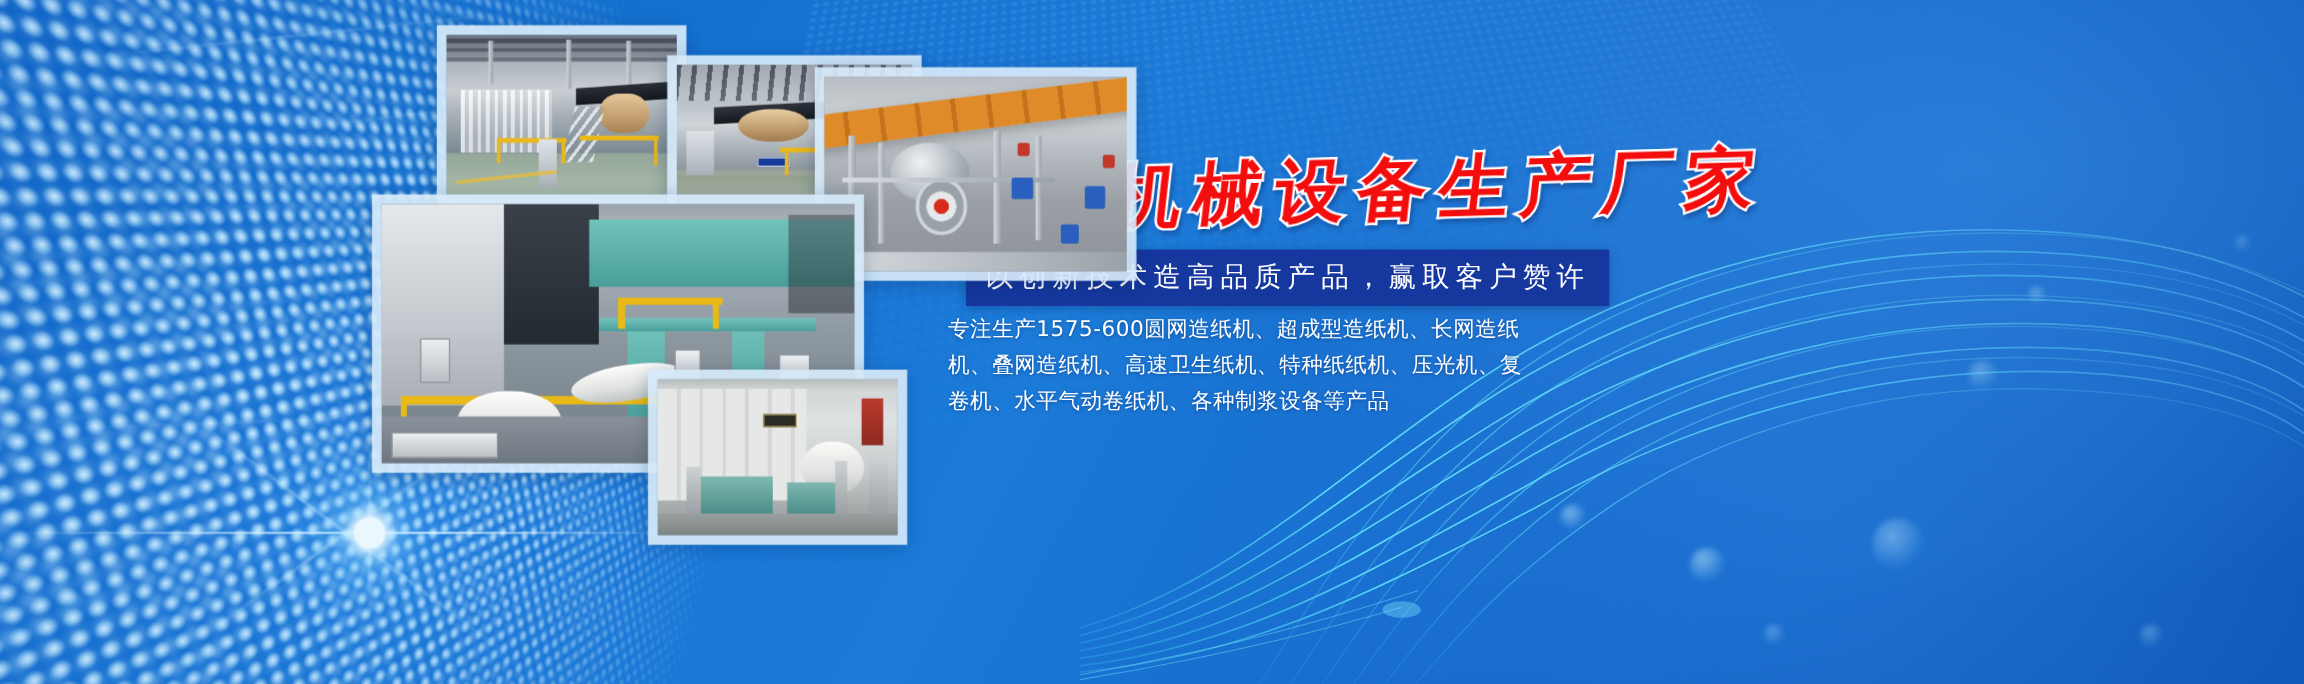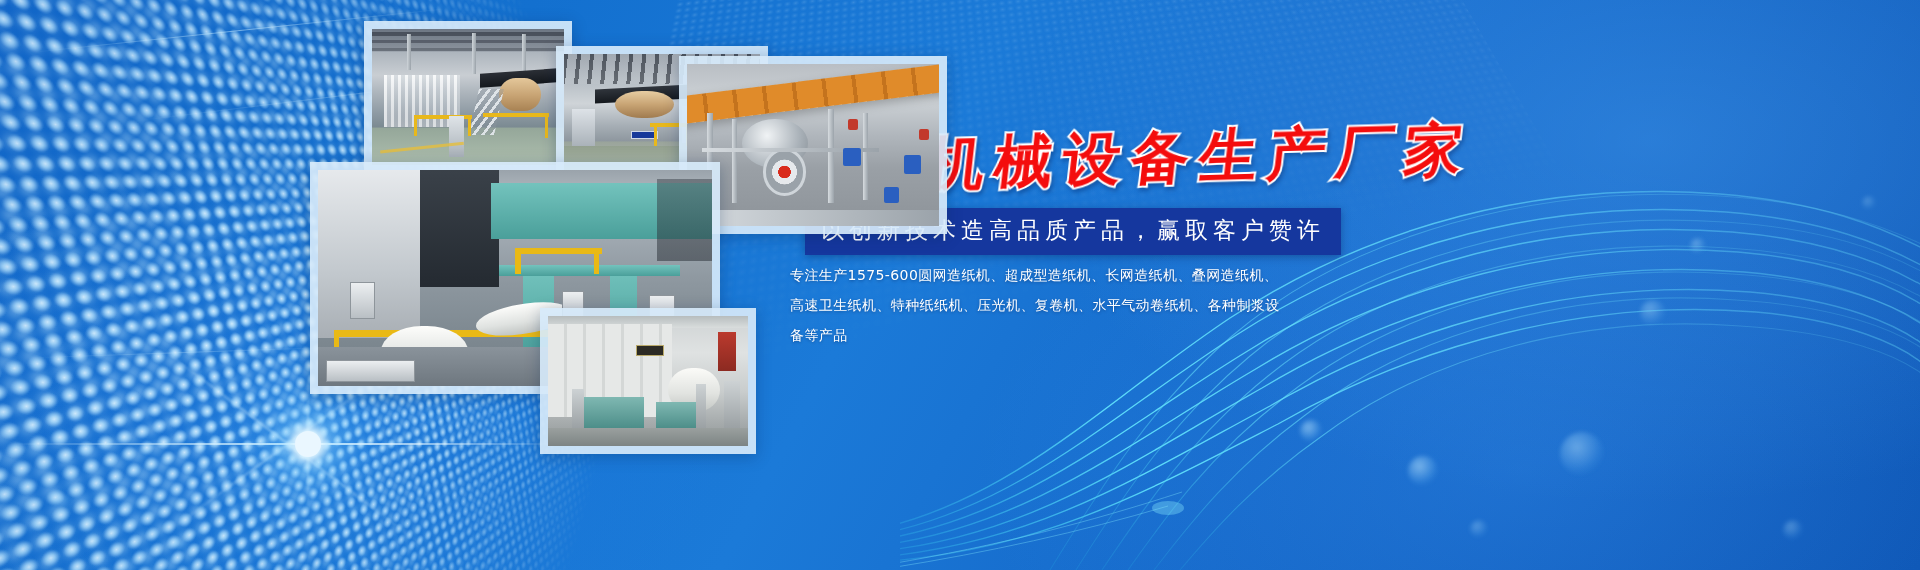--- a/index.html
+++ b/index.html
@@ -206,21 +206,21 @@
     box-shadow:0 2px 8px rgba(2,25,70,.35);
   }
   .subbar .subtext{
     color:#ffffff;font-size:23px;letter-spacing:5px;white-space:nowrap;
     font-family:"DejaVu Sans","Liberation Sans",sans-serif;
   }
 
   .desc{
     position:absolute;left:0;top:122px;width:492px;
     color:#ffffff;
-    font-size:14px;
+    font-size:18px;
     line-height:30px;
     letter-spacing:.4px;
     text-shadow:0 1px 3px rgba(2,30,85,.45);
     font-family:"DejaVu Sans","Liberation Sans",sans-serif;
   }
 </style>
 </head>
 <body>
 
 <div id="banner">

